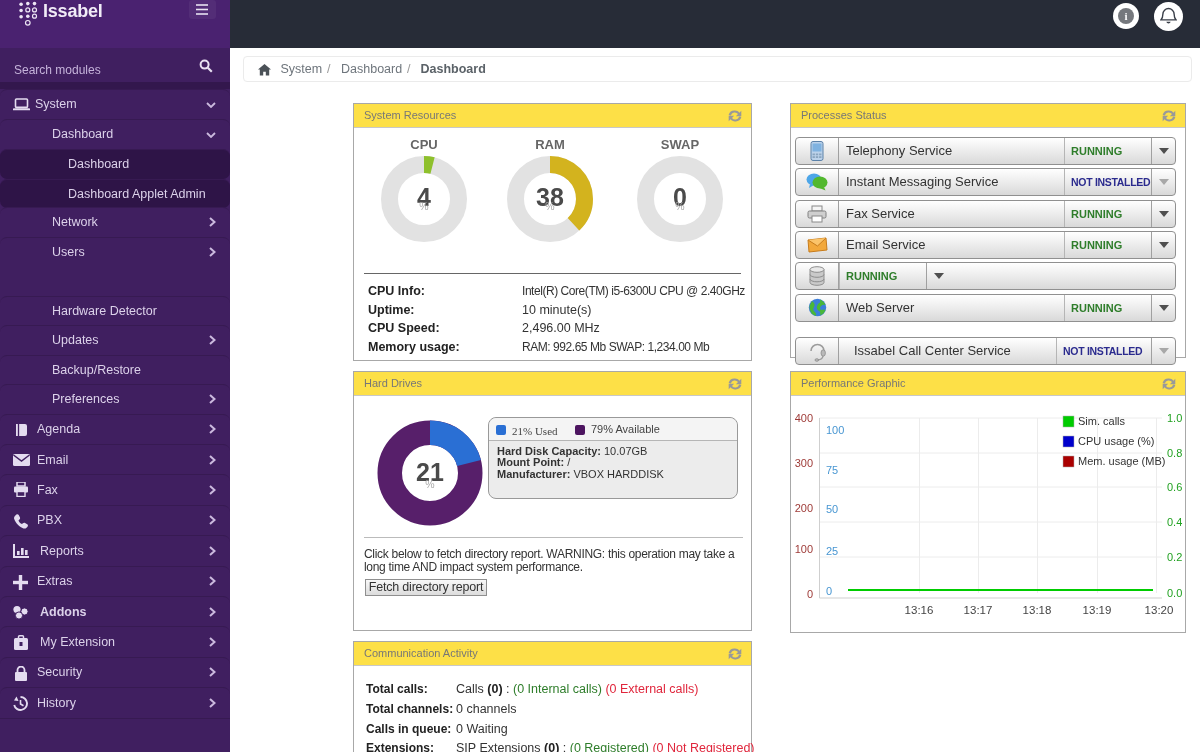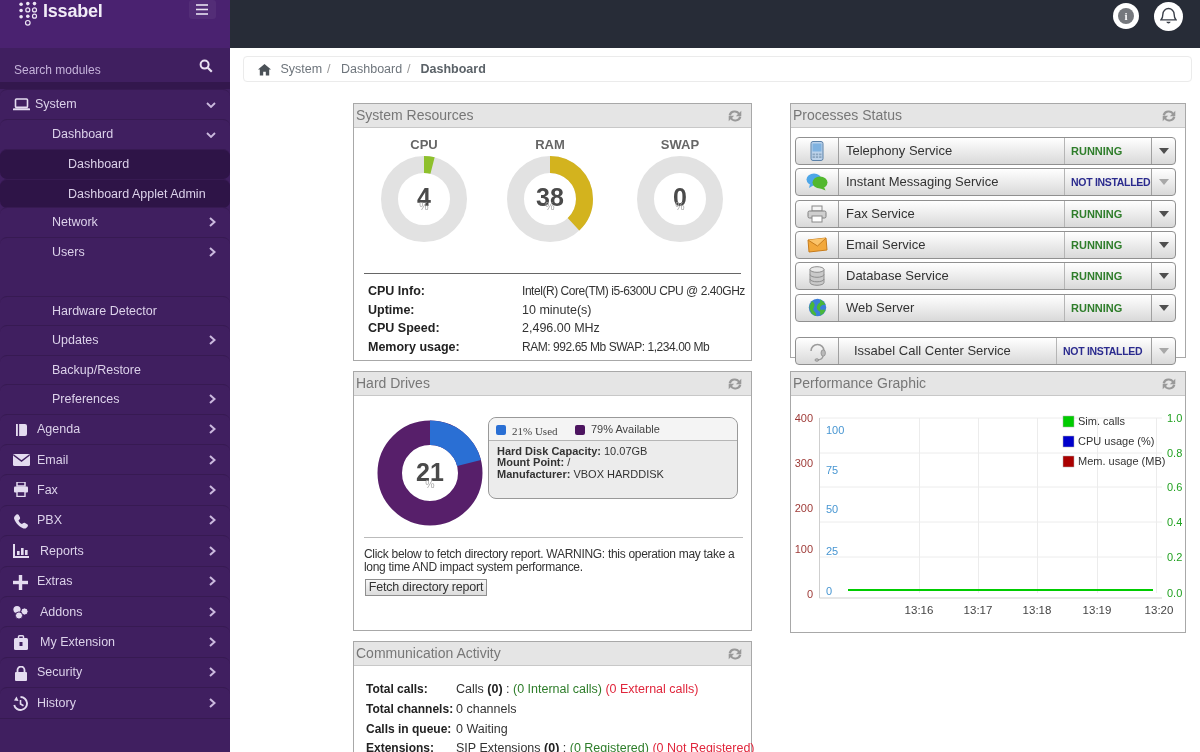--- a/index.html
+++ b/index.html
@@ -12,21 +12,21 @@
 #logo { left:0; top:0; width:230px; height:48px; background:#4a2270; }
 #sidebar { left:0; top:48px; width:230px; height:704px; background:#401f60; }
 
 
 .mrow { position:absolute; left:0; width:230px; color:#dcd2ea; font-size:12.5px; border-top:1px solid #371a52;border-radius:7px; }
 .mrow .lbl { position:absolute; top:50%; transform:translateY(-50%); }
 .active { background:#2e1447; }
 
 
 .panel { position:absolute; border:1px solid #a8a8a8; background:#fff; }
-.phead { position:absolute; left:0; top:0; right:0; height:24px; background:#e5e5e5; border-bottom:1px solid #c8c8c8; color:#777; font-size:14px; line-height:23px; padding-left:2px; }
+.phead { position:absolute; left:0; top:0; right:0; height:24px; background:#fde047; border-bottom:1px solid #c8c8c8; color:#777; font-size:11px; line-height:23px; padding-left:10px; }
 .refresh { position:absolute; right:8px; top:4px; width:16px; height:16px; }
 
 
 #crumb { left:243px; top:56px; width:949px; height:26px; background:#fff; border:1px solid #ebebeb; border-radius:4px; color:#6e757c; font-size:12.5px; line-height:24px; }
 
 
 .prow { position:absolute; left:4px; width:381px; height:28px; border:1px solid #909090; border-radius:4px; background:linear-gradient(#ffffff,#d9d9d9); display:flex; align-items:stretch; }
 .prow .icell { width:43px; border-right:1px solid #a0a0a0; display:flex; align-items:center; justify-content:center; }
 .prow .ncell { flex:1; font-size:13px; color:#333; line-height:26px; padding-left:7px; }
 .prow .scell { width:87px; border-left:1px solid #b5b5b5; font-size:11px; font-weight:bold; line-height:26px; padding-left:6px; white-space:nowrap; }
@@ -186,21 +186,21 @@
   <div class="mrow" style="top:517.5px;height:30.4px;">
     <svg class="abs" style="left:13px;top:8px;" width="15" height="15" viewBox="0 0 15 15">
         <rect x="5.8" y="0" width="3.4" height="15" fill="#e4dcf0"></rect>
         <rect x="0" y="5.8" width="15" height="3.4" fill="#e4dcf0"></rect>
       </svg>
     <span class="lbl" style="left:37px;">Extras</span>
       <svg class="abs" style="right:14px;top:50%;margin-top:-5px;" width="7" height="10" viewBox="0 0 7 10">
         <path d="M1 1 L5.5 5 L1 9" fill="none" stroke="#cbbade" stroke-width="2"></path>
       </svg>
     </div>
-  <div class="mrow" style="top:547.9px;height:30.4px;">
+  <div class="mrow" style="top:547.9px;height:30.4px;font-weight:bold;">
     <svg class="abs" style="left:12px;top:8px;" width="18" height="15" viewBox="0 0 18 15">
         <circle cx="5" cy="4.5" r="3.6" fill="#e4dcf0"></circle>
         <circle cx="12.5" cy="6.5" r="3.6" fill="#e4dcf0" stroke="#401f60" stroke-width="1"></circle>
         <circle cx="7" cy="10.5" r="3.6" fill="#e4dcf0" stroke="#401f60" stroke-width="1"></circle>
       </svg>
     <span class="lbl" style="left:40px;">Addons</span>
       <svg class="abs" style="right:14px;top:50%;margin-top:-5px;" width="7" height="10" viewBox="0 0 7 10">
         <path d="M1 1 L5.5 5 L1 9" fill="none" stroke="#cbbade" stroke-width="2"></path>
       </svg>
     </div>
@@ -364,21 +364,20 @@
       </div>
   </div>
   <div class="prow" style="top:158.3px;">
     <div class="icell">
         <svg width="16" height="20" viewBox="0 0 16 20">
           <path d="M1 3.5 v13 a7 2.8 0 0 0 14 0 v-13" fill="#c9c9c9" stroke="#8d8d8d" stroke-width="1"></path>
           <ellipse cx="8" cy="3.5" rx="7" ry="2.8" fill="#e8e8e8" stroke="#8d8d8d" stroke-width="1"></ellipse>
           <path d="M1 8.5 a7 2.8 0 0 0 14 0 M1 13 a7 2.8 0 0 0 14 0" fill="none" stroke="#8d8d8d" stroke-width="1"></path>
         </svg>
       </div>
-    <div class="ncell">Database Service</div>
       <div class="scell run">RUNNING</div>
       <div class="acell">
         <div class="tri"></div>
       </div>
   </div>
   <div class="prow" style="top:189.6px;">
     <div class="icell">
         <svg width="19" height="19" viewBox="0 0 19 19">
           <circle cx="9.5" cy="9.5" r="8.7" fill="#3c7edb"></circle>
           <path d="M4 3 Q8 6 6 9 Q4 12 7 14 Q9 16 8 18 L4 16 Q1 12 1.5 8 z M12 1.5 Q16 3 17.5 7 Q15 6 13 8 Q11 10 13 12 Q16 11 17.5 12 Q16 16 12 17.5 Q13 14 11 13 Q8 11 9 8 Q10 5 12 4.5 z" fill="#49b73a"></path>

